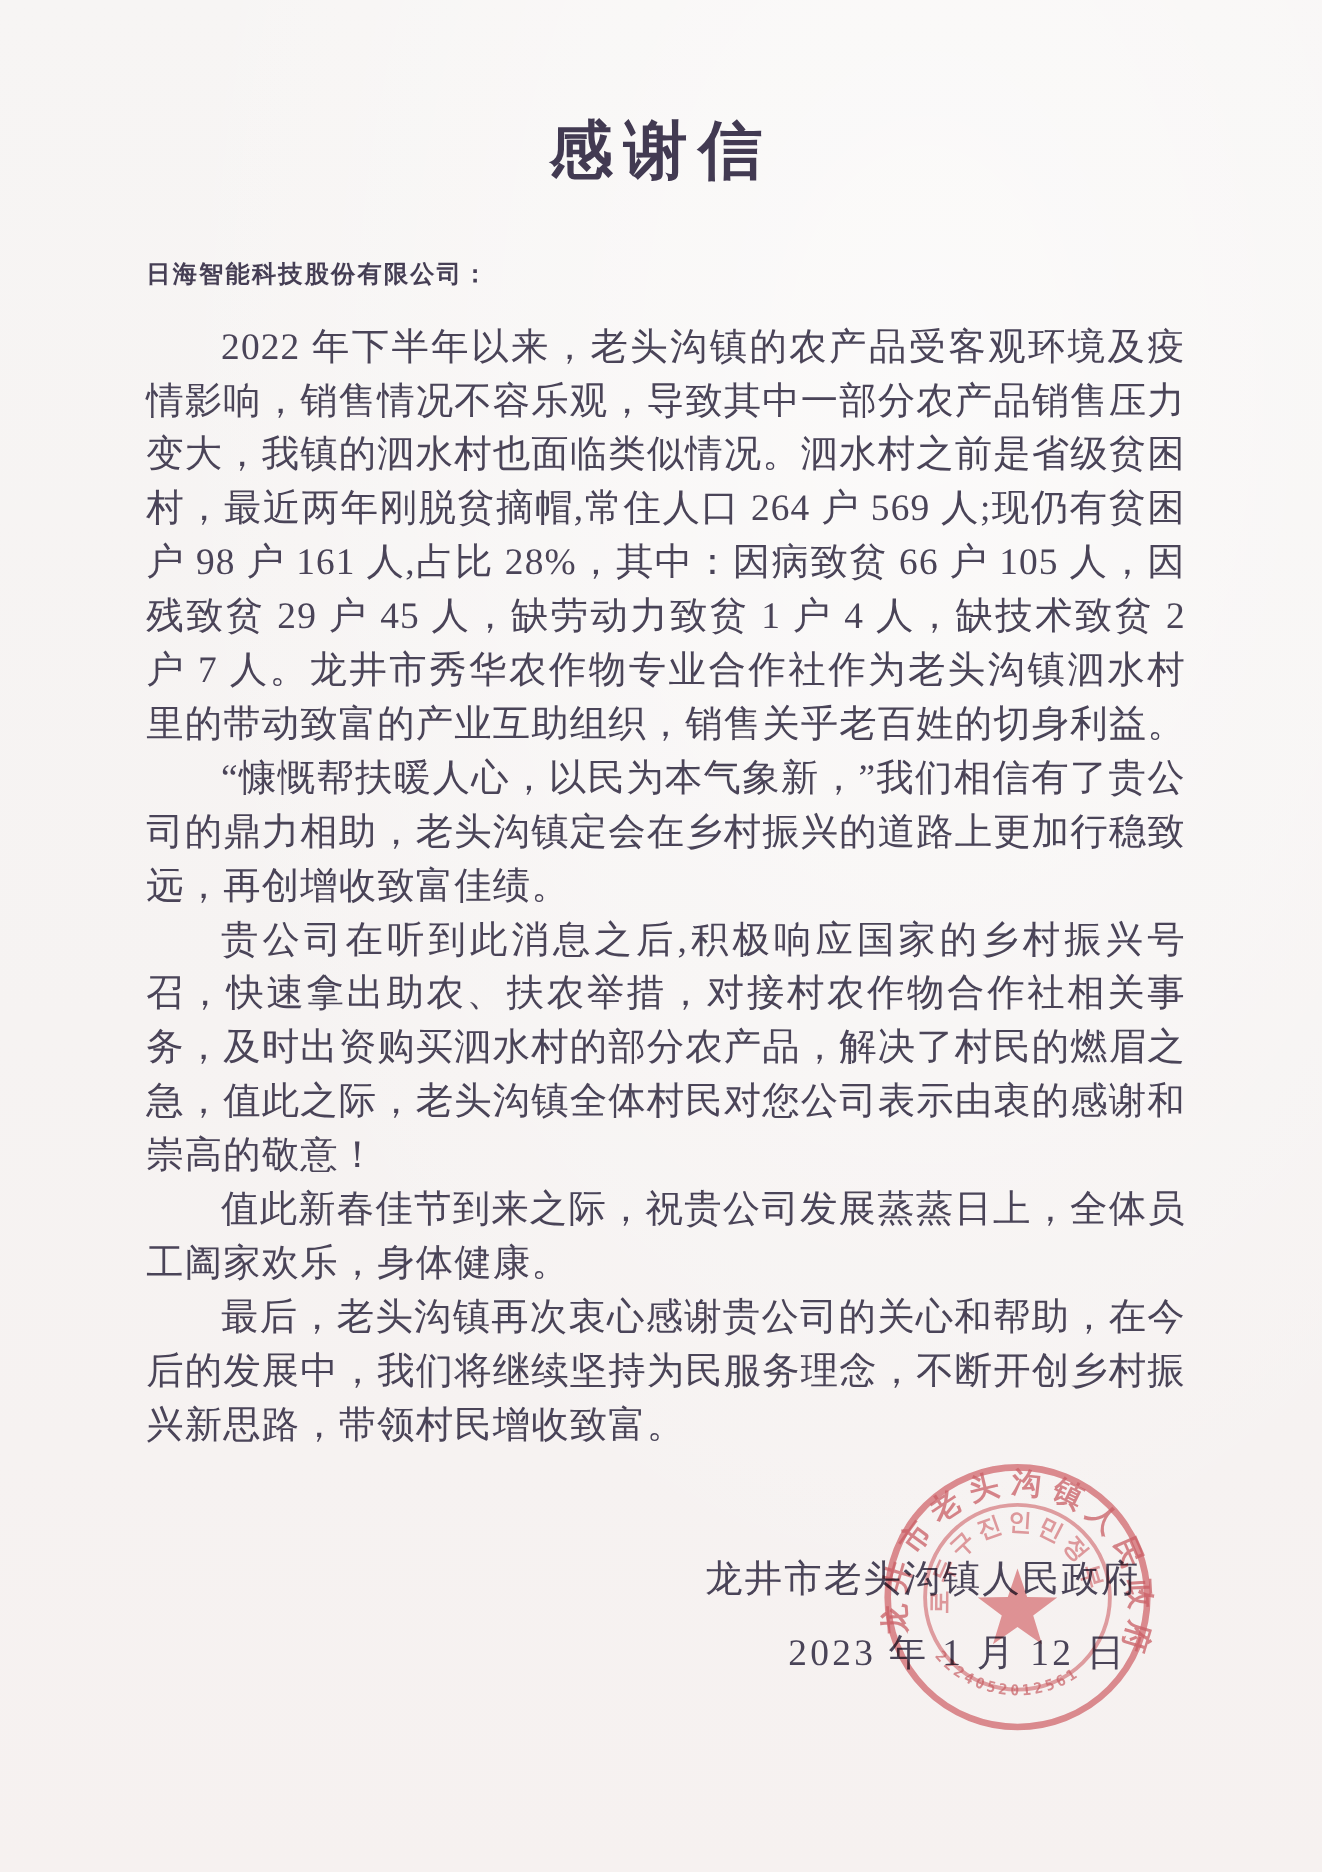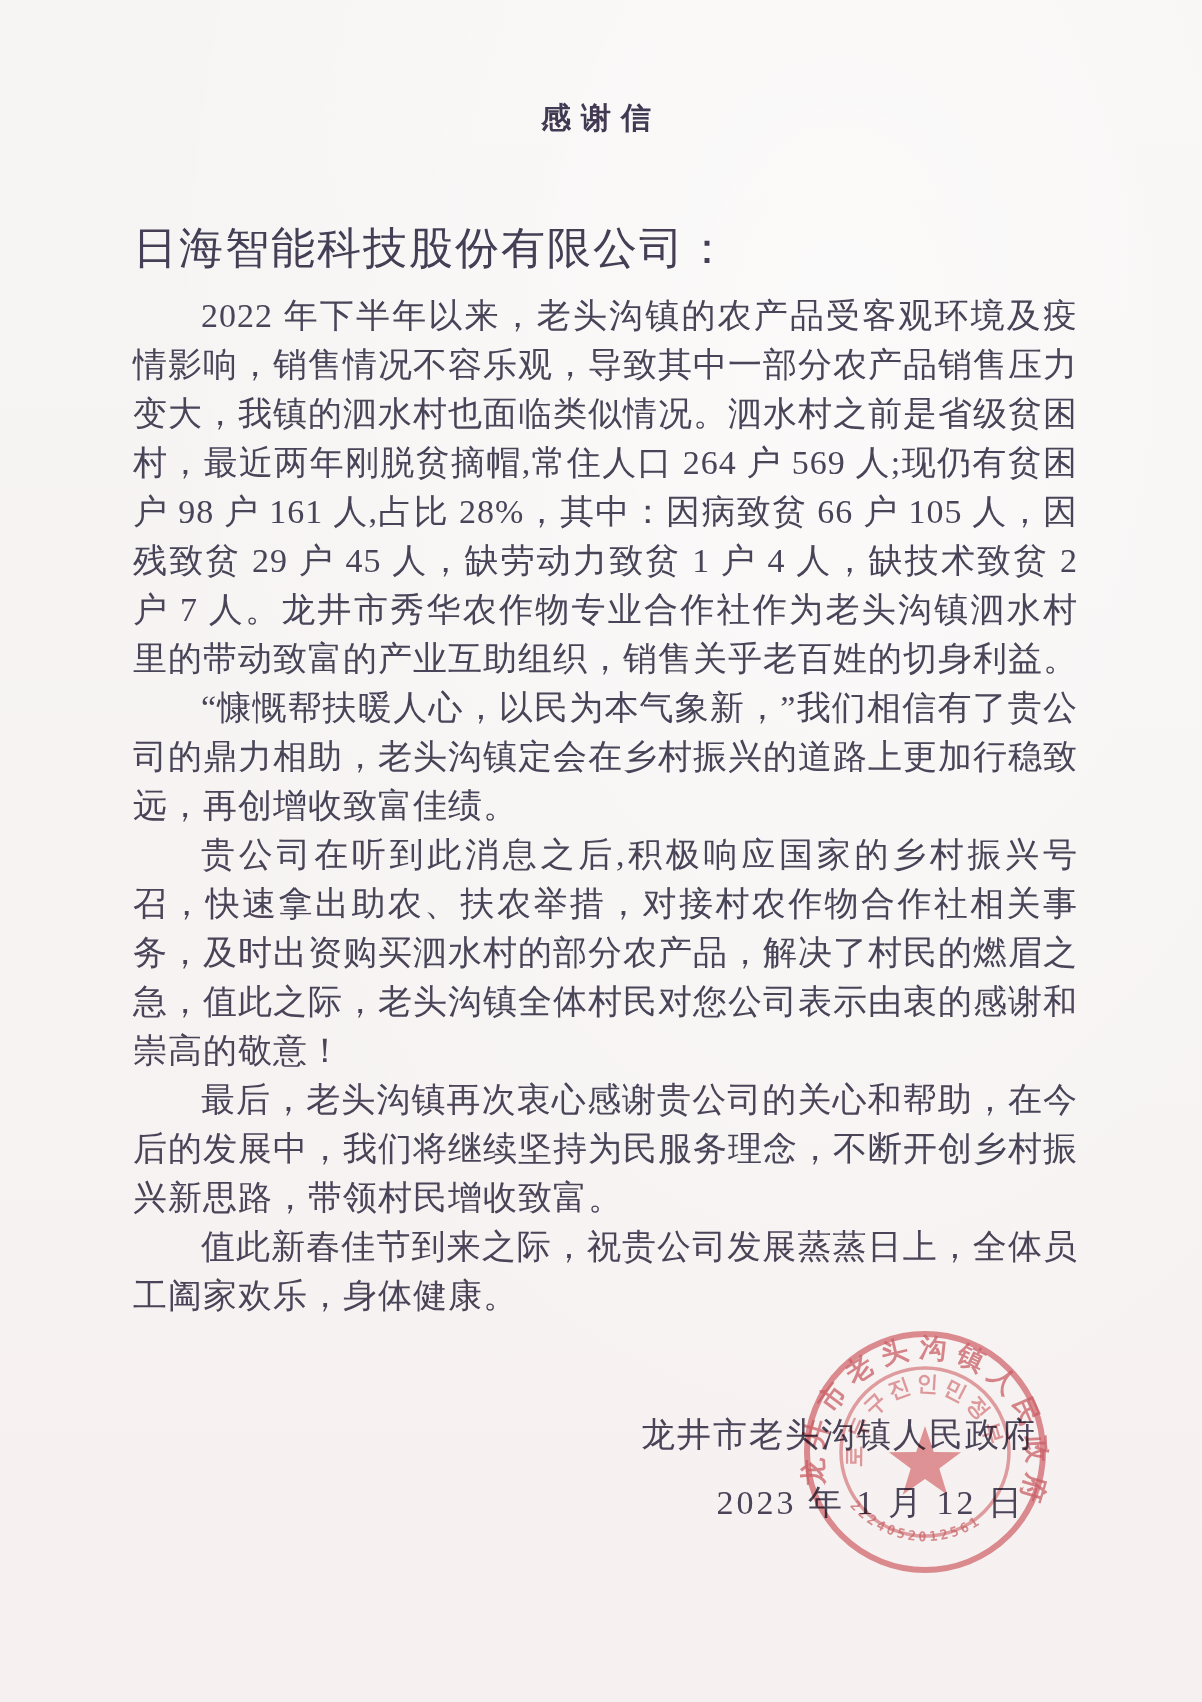--- a/index.html
+++ b/index.html
@@ -15,38 +15,38 @@
     overflow: hidden;
     font-family: "Liberation Serif", "DejaVu Serif", serif;
     color: #4a4458;
   }
   .title {
     position: absolute;
     top: 98px;
     left: 0;
     width: 100%;
     text-align: center;
-    font-size: 30px;
+    font-size: 58px;
     font-weight: 700;
     letter-spacing: 10px;
     color: #423a52;
   }
   .body-text {
     position: absolute;
     top: 224px;
     left: 133px;
     width: 945px;
     font-size: 34px;
     line-height: 49px;
     letter-spacing: 1px;
     text-align: justify;
   }
   .salutation {
-    font-weight: 400;
-    font-size: 44px;
+    font-weight: 700;
+    font-size: 22px;
     letter-spacing: 2px;
     margin-bottom: 18px;
     color: #453e54;
   }
   .para { text-indent: 2em; }
   .sign-block {
     position: absolute;
     top: 1412px;
     right: 165px;
     text-align: right;
@@ -74,22 +74,22 @@
 
 <div class="page">
 
   <h1 class="title">感谢信</h1>
 
   <div class="body-text">
     <p class="salutation">日海智能科技股份有限公司：</p>
     <p class="para">2022 年下半年以来，老头沟镇的农产品受客观环境及疫情影响，销售情况不容乐观，导致其中一部分农产品销售压力变大，我镇的泗水村也面临类似情况。泗水村之前是省级贫困村，最近两年刚脱贫摘帽,常住人口 264 户 569 人;现仍有贫困户 98 户 161 人,占比 28%，其中：因病致贫 66 户 105 人，因残致贫 29 户 45 人，缺劳动力致贫 1 户 4 人，缺技术致贫 2 户 7 人。龙井市秀华农作物专业合作社作为老头沟镇泗水村里的带动致富的产业互助组织，销售关乎老百姓的切身利益。</p>
     <p class="para">“慷慨帮扶暖人心，以民为本气象新，”我们相信有了贵公司的鼎力相助，老头沟镇定会在乡村振兴的道路上更加行稳致远，再创增收致富佳绩。</p>
     <p class="para">贵公司在听到此消息之后,积极响应国家的乡村振兴号召，快速拿出助农、扶农举措，对接村农作物合作社相关事务，及时出资购买泗水村的部分农产品，解决了村民的燃眉之急，值此之际，老头沟镇全体村民对您公司表示由衷的感谢和崇高的敬意！</p>
+    <p class="para">值此新春佳节到来之际，祝贵公司发展蒸蒸日上，全体员工阖家欢乐，身体健康。</p>
     <p class="para">最后，老头沟镇再次衷心感谢贵公司的关心和帮助，在今后的发展中，我们将继续坚持为民服务理念，不断开创乡村振兴新思路，带领村民增收致富。</p>
-    <p class="para">值此新春佳节到来之际，祝贵公司发展蒸蒸日上，全体员工阖家欢乐，身体健康。</p>
   </div>
 
   <div class="sign-block">
     <div class="signature">龙井市老头沟镇人民政府</div>
     <div class="date">2023 年 1 月 12 日</div>
   </div>
 
   <div class="seal">
     <svg viewBox="0 0 300 300" xmlns="http://www.w3.org/2000/svg">
       <defs>

